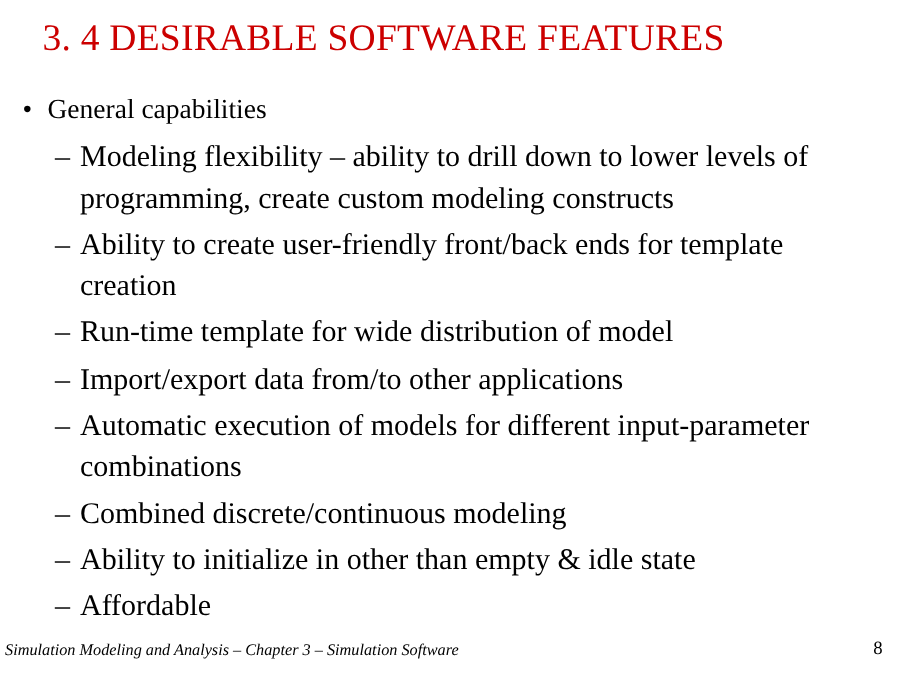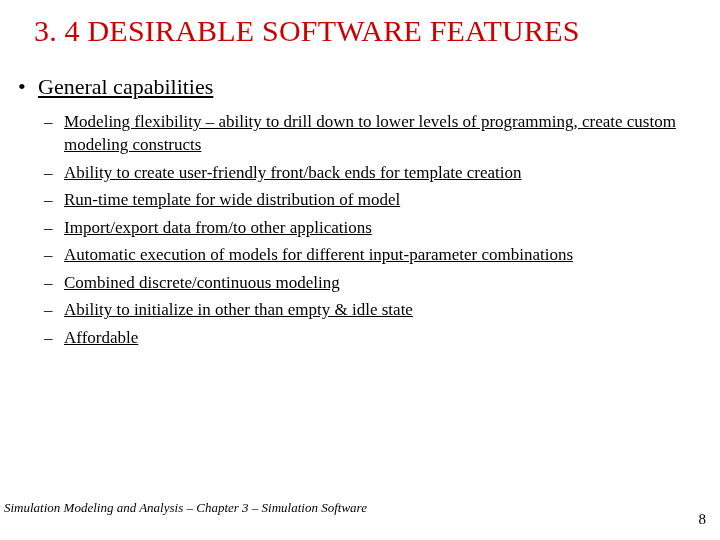--- a/index.html
+++ b/index.html
@@ -1,26 +1,26 @@
 <!DOCTYPE html>
 <html><head>
 <meta charset="utf-8">
 <style>
   * { margin: 0; padding: 0; box-sizing: border-box; }
   html, body { width: 720px; height: 540px; background: #fff; font-family: "Times New Roman", Times, serif; color: #000; }
   .slide { position: relative; width: 720px; height: 540px; }
   .title { color: #cc0000; font-size: 30px; font-weight: 400; padding: 14px 0 0 34px; letter-spacing: 0.2px; }
   .content { padding: 26px 24px 0 14px; }
   .lvl1 { list-style: none; }
-  .lvl1 > li { position: relative; padding-left: 24px; font-size: 22px; margin-bottom: 10px; text-decoration: underline; }
+  .lvl1 > li { position: relative; padding-left: 24px; font-size: 22px; margin-bottom: 10px; }
   .lvl1 > li::before { content: "•"; position: absolute; left: 4px; top: 0; font-size: 22px; }
   .lvl2 { list-style: none; margin-top: 10px; }
-  .lvl2 > li { position: relative; padding-left: 26px; font-size: 17px; line-height: 1.38; margin-bottom: 4px; }
+  .lvl2 > li { position: relative; padding-left: 26px; font-size: 24px; line-height: 1.38; margin-bottom: 4px; }
   .lvl2 > li::before { content: "–"; position: absolute; left: 6px; top: 0; }
-  .footer { position: absolute; left: 4px; bottom: 24px; font-style: italic; font-size: 13px; }
+  .footer { position: absolute; left: 4px; bottom: 12px; font-style: italic; font-size: 13px; }
   .pagenum { position: absolute; right: 14px; bottom: 12px; font-size: 15px; }
 </style>
 </head>
 <body>
 
 <div class="slide">
   <div class="title">3. 4  DESIRABLE SOFTWARE FEATURES</div>
   <div class="content">
     <ul class="lvl1">
       <li>

